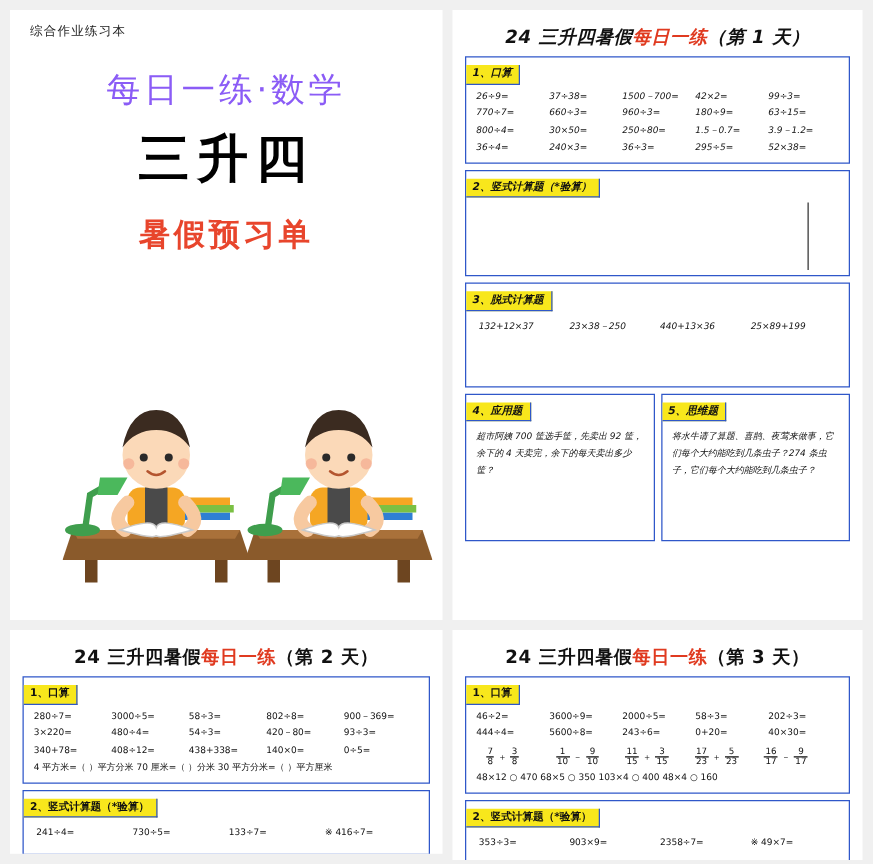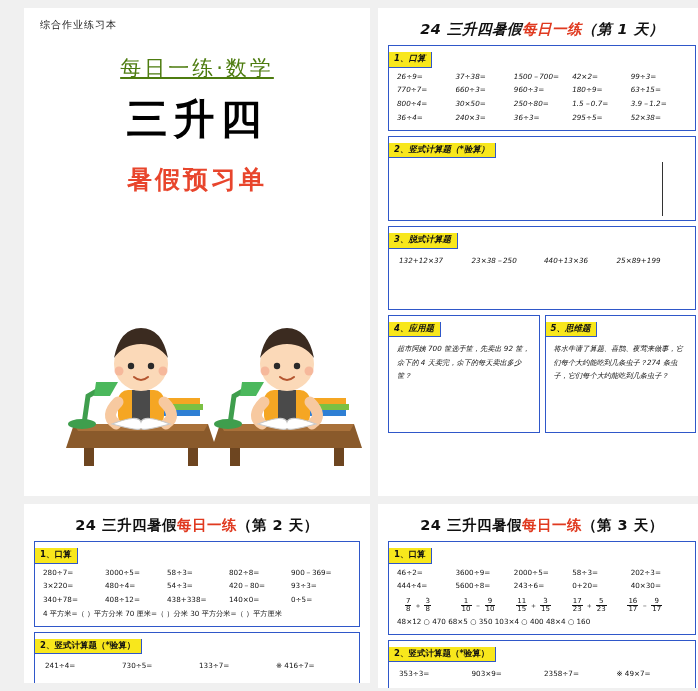--- a/index.html
+++ b/index.html
@@ -8,41 +8,40 @@
     background:#f0f0f0;
     font-family:"DejaVu Sans","Liberation Sans",sans-serif;
     overflow:hidden;
   }
   .page-grid{
     position:relative;
     width:566px;height:691px;
     display:grid;
     grid-template-columns:358px 340px;
     grid-template-rows:500px 191px;
-    padding-left:16px;
   }
   .slide{
     background:#fff;
     position:relative;
     overflow:hidden;
   }
   .slide.tl{margin:8px 4px 4px 8px;}
   .slide.tr{margin:8px 8px 4px 4px;font-style:italic;}
   .slide.bl{margin:4px 4px 8px 8px;}
   .slide.br{margin:4px 8px 3px 4px;}
 
   
   .cover-head{
     font-size:10px;color:#222;
     padding:10px 0 0 16px;
     letter-spacing:1px;
   }
   .cover-t1{
-    text-align:center;font-size:21px;color:#4d7c0f;
-    margin-top:22px;letter-spacing:3px;font-weight:normal;text-decoration:underline;
+    text-align:center;font-size:27px;color:#8b5cf6;
+    margin-top:22px;letter-spacing:3px;font-weight:normal;
   }
   .cover-t2{
     text-align:center;font-size:41px;color:#000;
     font-weight:bold;margin-top:10px;letter-spacing:6px;
   }
   .cover-t3{
     text-align:center;font-size:25px;color:#e8452c;
     font-weight:bold;margin-top:16px;letter-spacing:3px;
   }
   .cover-t4{

